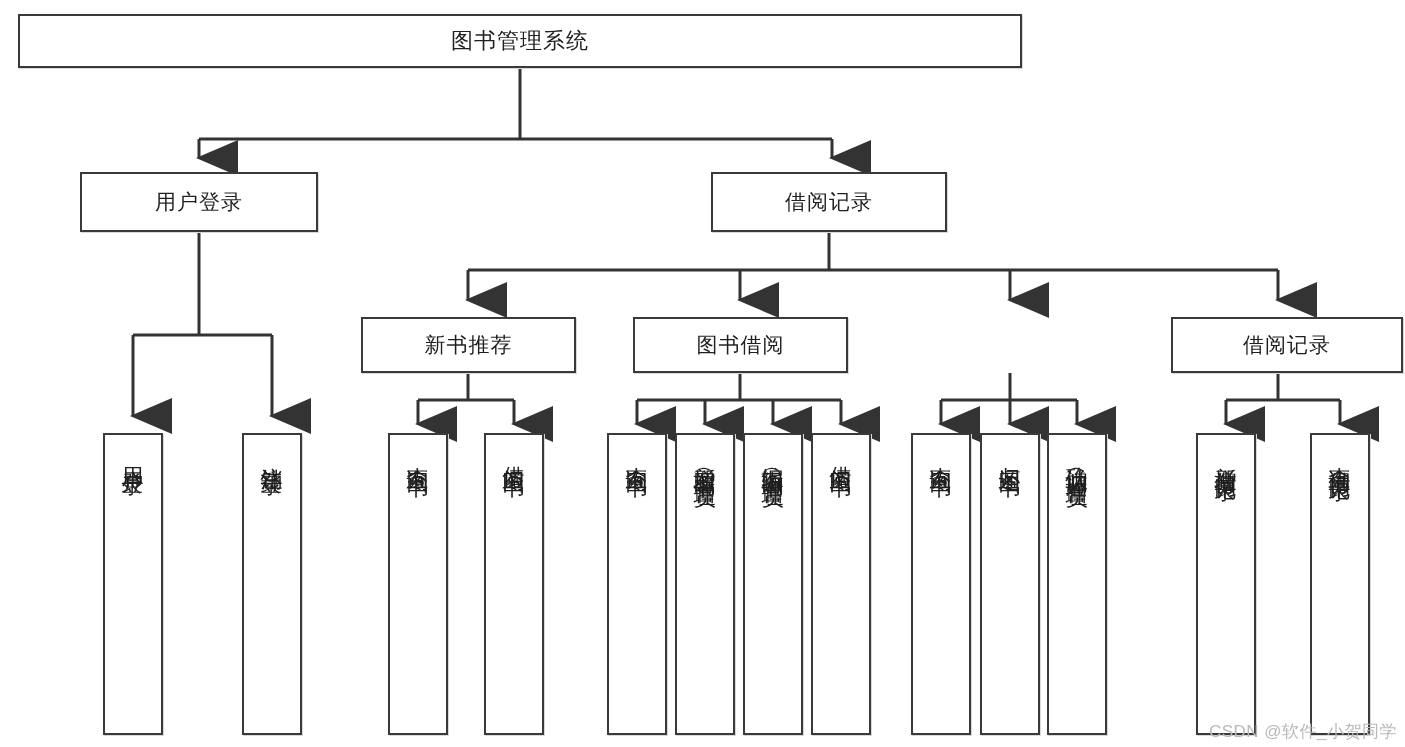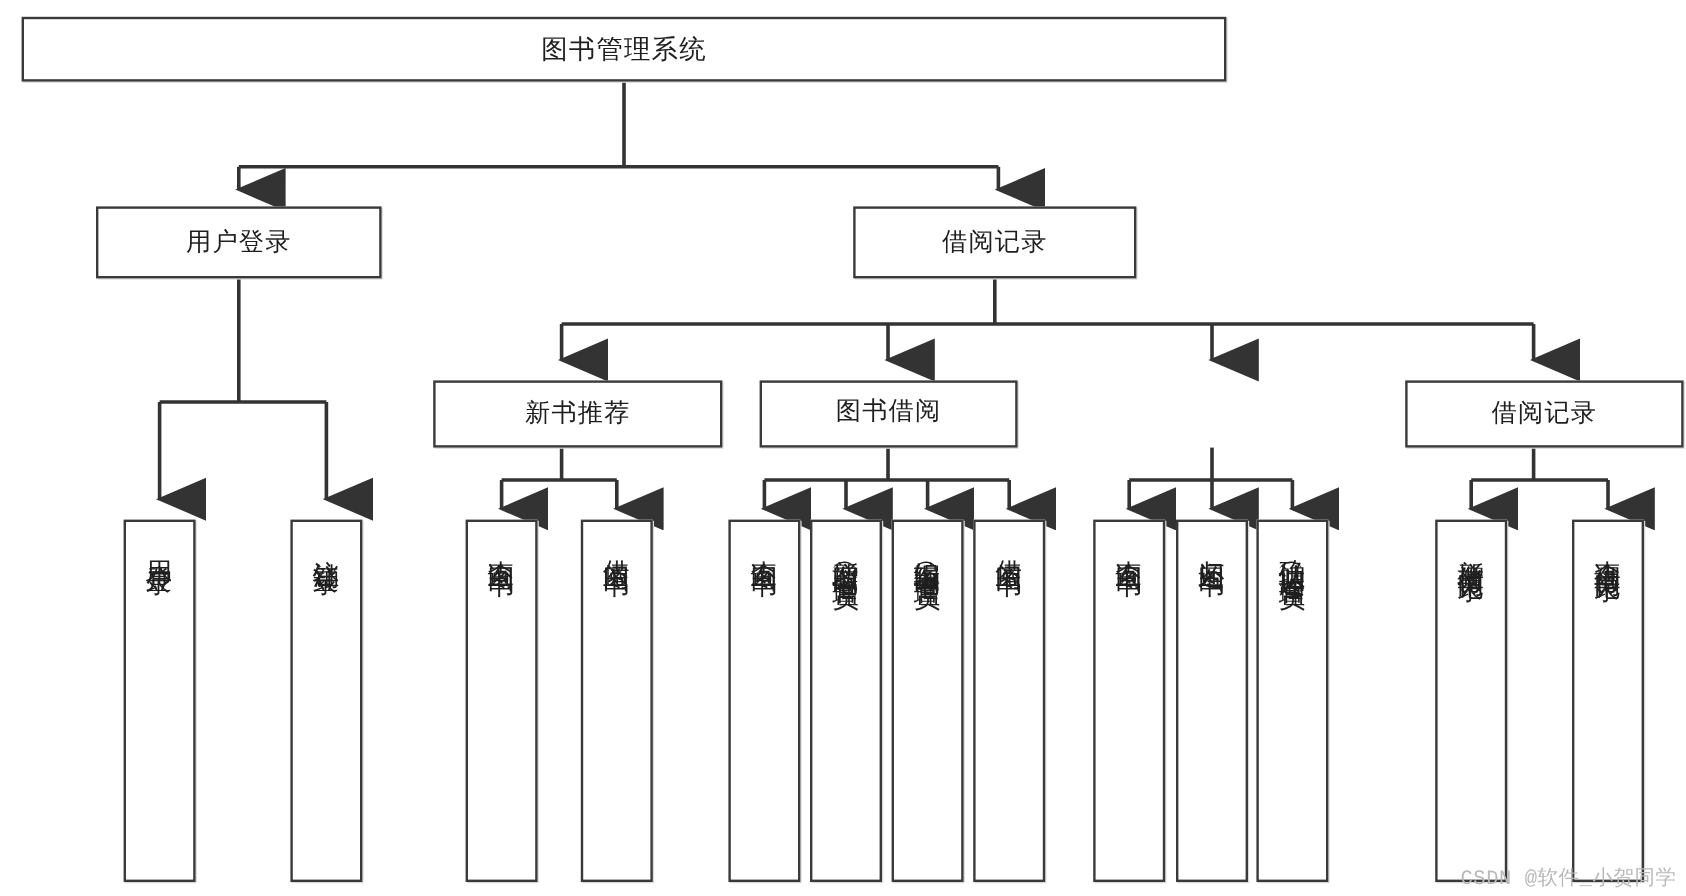--- a/index.html
+++ b/index.html
@@ -58,21 +58,20 @@
   .node.root .label{ font-size:22px; }
   .watermark{
     position:absolute;
     right:8px;
     bottom:4px;
     font-size:17px;
     color:#b9b9b9;
     letter-spacing:0.5px;
     white-space:nowrap;
     user-select:none;
-    font-family:Liberation Mono, monospace;
   }
 </style>
 </head>
 <body>
 
 <div id="canvas">
 
   <svg id="wires" viewBox="0 0 1405 747">
     <defs>
       <marker id="arrow" viewBox="0 0 12 14" refX="6" refY="13" markerWidth="12" markerHeight="14" orient="auto-start-reverse">
@@ -128,24 +127,24 @@
     <span class="label">图书管理系统</span>
   </div>
 
   <div class="node horiz" style="left:80px; top:172px; width:238px; height:60px;">
     <span class="label">用户登录</span>
   </div>
   <div class="node horiz" style="left:711px; top:172px; width:236px; height:60px;">
     <span class="label">借阅记录</span>
   </div>
 
-  <div class="node horiz" style="left:361px; top:317px; width:241px; height:56px;">
+  <div class="node horiz" style="left:361px; top:317px; width:215px; height:56px;">
     <span class="label">新书推荐</span>
   </div>
-  <div class="node horiz" style="left:633px; top:317px; width:215px; height:56px;font-family:Liberation Mono, monospace;">
+  <div class="node horiz" style="left:633px; top:317px; width:215px; height:56px;">
     <span class="label">图书借阅</span>
   </div>
   <div class="node horiz" style="left:1171px; top:317px; width:232px; height:56px;">
     <span class="label">借阅记录</span>
   </div>
 
   <div class="node vert" style="left:103px; top:433px; width:60px; height:302px;">
     <span class="label">用户登录</span>
   </div>
   <div class="node vert" style="left:242px; top:433px; width:60px; height:302px;">

